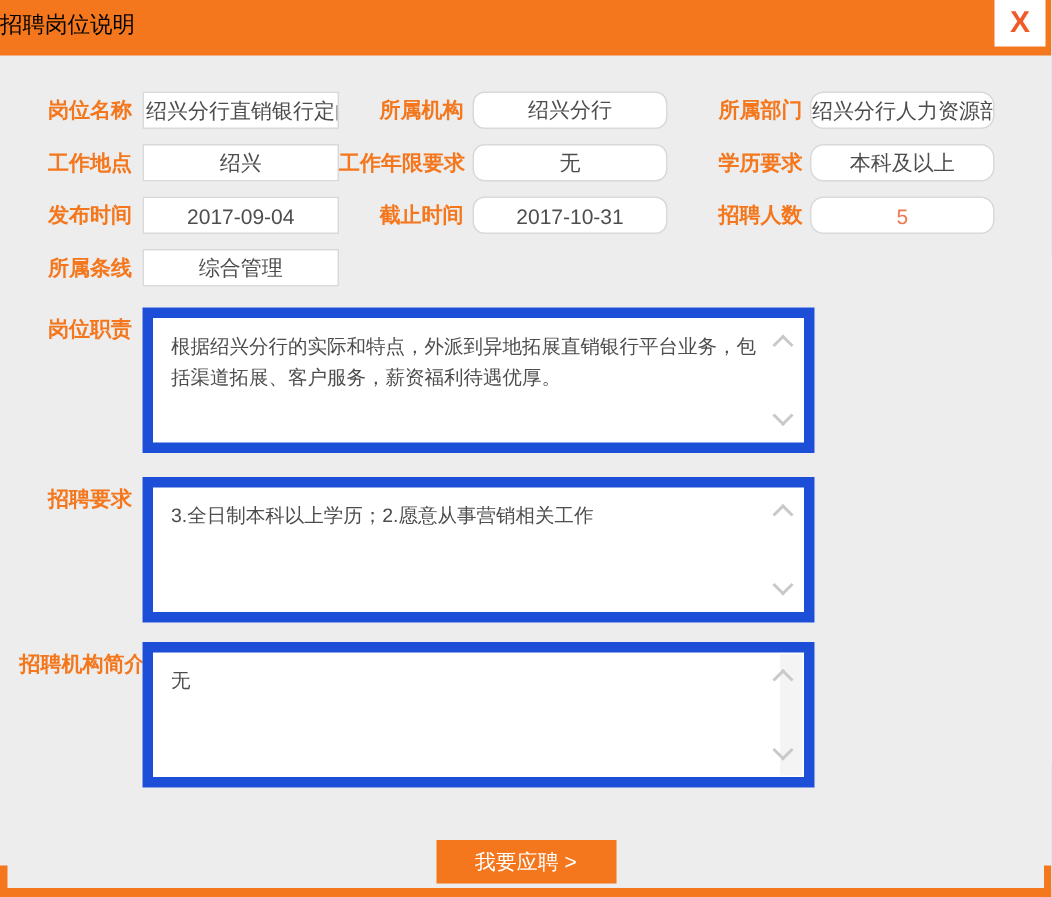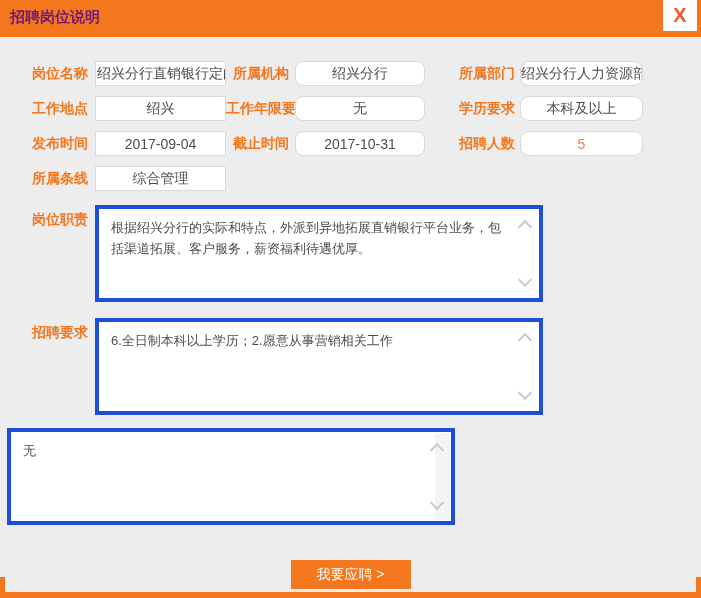--- a/index.html
+++ b/index.html
@@ -10,56 +10,56 @@
   }
   .dialog {
     position:relative; width:701px; height:598px;
     background:#ededed; overflow:hidden;
   }
   
   .hdr {
     position:relative; height:37px; background:#f4771d;
   }
   .hdr-title {
-    color:#701a75; font-size:15px; font-weight:bold;
-    line-height:34px; padding-left:10px;
+    color:#000000; font-size:15px; font-weight:normal;
+    line-height:34px; 
   }
   .close-btn {
     position:absolute; top:0; right:4px; width:34px; height:31px;
     background:#ffffff; border:none; cursor:pointer;
     color:#f05a28; font-size:20px; font-weight:bold; line-height:31px;
     text-align:center; font-family:"Liberation Sans","DejaVu Sans",sans-serif;
   }
   
   .content { padding-top:24px; }
   .frow { display:flex; align-items:center; margin-bottom:10px; height:25px; }
   .lbl {
     color:#f4771d; font-size:14px; font-weight:bold;
     text-align:right; white-space:nowrap;
   }
   .lbl-1 { width:88px;padding-left:13px; }
-  .lbl-2 { width:63px; }
+  .lbl-2 { width:83px; }
   .lbl-3 { width:90px; }
   .inp {
     height:25px; background:#ffffff; border:1px solid #d9d9d9;
     font-size:14px; color:#4d4d4d; text-align:center; outline:none;
     font-family:"Liberation Sans","DejaVu Sans",sans-serif;
   }
   .inp-1 { width:131px; margin-left:7px; }
   .inp-2 { width:130px; margin-left:6px;border-radius:8px; }
   .inp-3 { width:123px; margin-left:5px;border-radius:9px; }
   .inp-left { text-align:left; padding-left:1px; }
   .inp-orange { color:#ef7855; }
   
   .tgroup { display:flex; align-items:flex-start; }
   .tgroup .lbl { padding-top:6px; }
   .mt-14 { margin-top:14px; } .mt-16 { margin-top:16px; } .mt-13 { margin-top:13px; }
   .tbox {
     position:relative; margin-left:7px; width:448px; height:97px;
-    background:#ffffff; border:4px solid #1d4ed8;
+    background:#ffffff; border:7px solid #1d4ed8;
     padding:8px 30px 8px 12px;
     font-size:13px; line-height:21px; color:#4d4d4d; overflow:hidden;
   }
   .tbox.with-track::before {
     content:""; position:absolute; top:1px; bottom:1px; right:1px;
     width:15px; background:#f4f4f4;
   }
   .chev {
     position:absolute; right:9px; width:10px; height:10px; z-index:1;
     border-left:2px solid #c9c9c9; border-top:2px solid #c9c9c9;
@@ -128,27 +128,28 @@
       <div class="tbox">
         <span>根据绍兴分行的实际和特点，外派到异地拓展直销银行平台业务，包括渠道拓展、客户服务，薪资福利待遇优厚。</span>
         <span class="chev chev-up"></span>
         <span class="chev chev-down"></span>
       </div>
     </div>
 
     <div class="tgroup mt-16">
       <span class="lbl lbl-1">招聘要求</span>
       <div class="tbox">
-        <span>6.全日制本科以上学历；2.愿意从事营销相关工作</span>
+        <span>3.全日制本科以上学历；2.愿意从事营销相关工作</span>
         <span class="chev chev-up"></span>
         <span class="chev chev-down"></span>
       </div>
     </div>
 
     <div class="tgroup mt-13">
+      <span class="lbl lbl-1">招聘机构简介</span>
       <div class="tbox with-track">
         <span>无</span>
         <span class="chev chev-up"></span>
         <span class="chev chev-down"></span>
       </div>
     </div>
 
     <button class="apply-btn">我要应聘 &gt;</button>
   </div>
 

